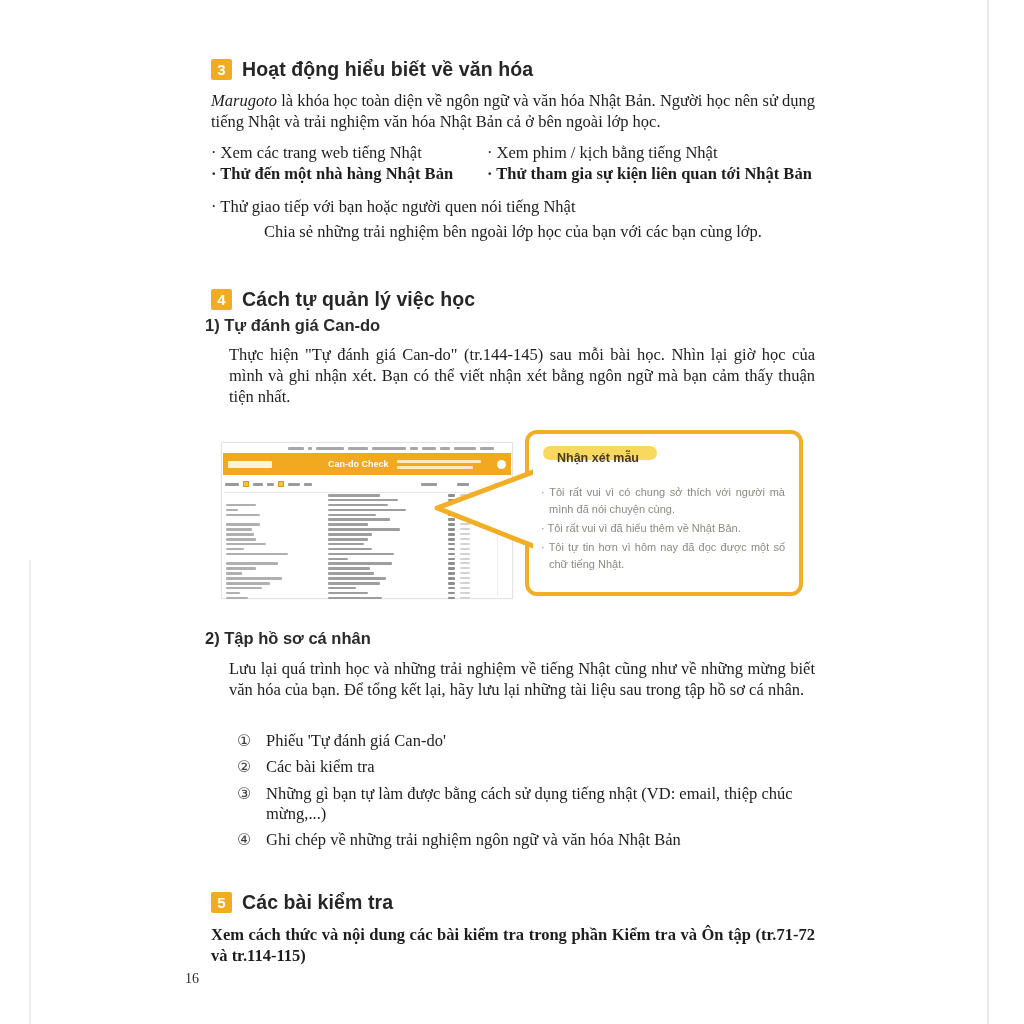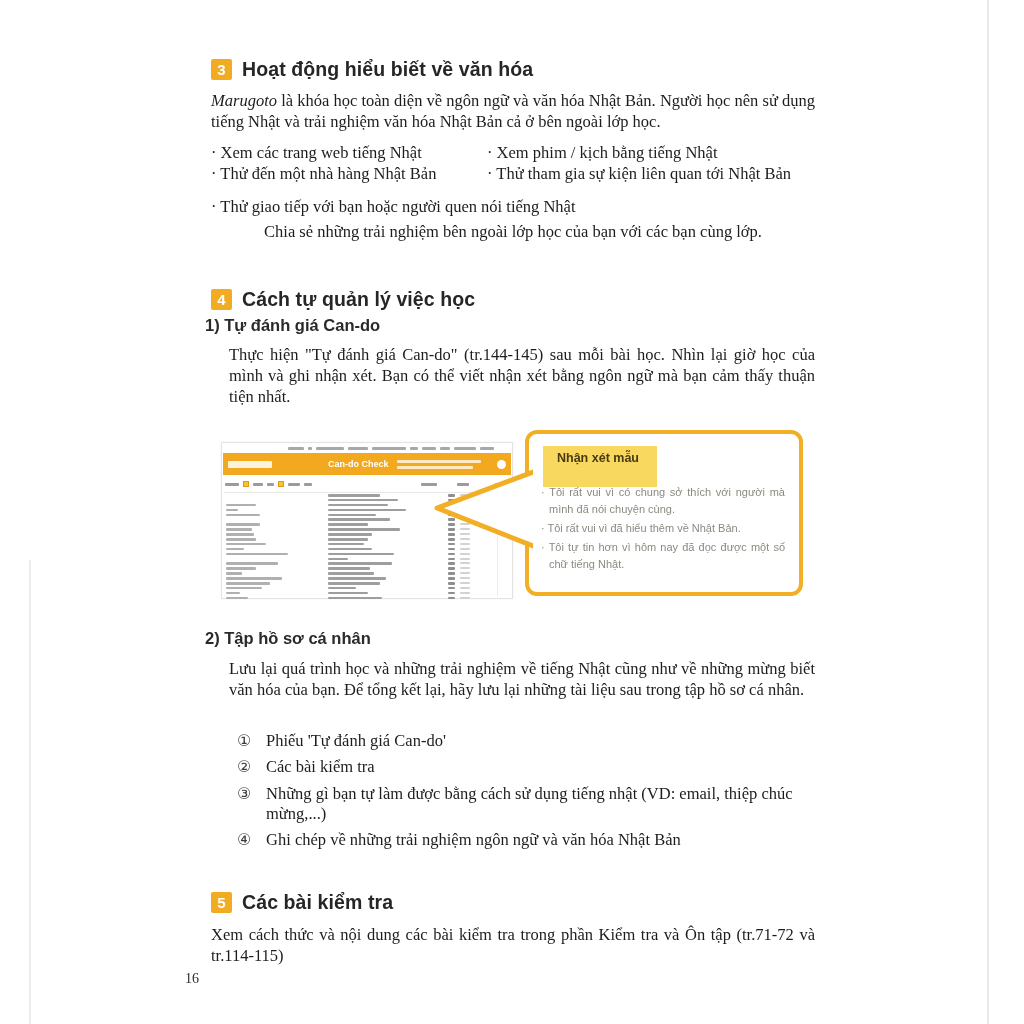--- a/index.html
+++ b/index.html
@@ -66,22 +66,22 @@
   .shot-row .dot { left:236px; width:10px; height:2px; background:#d2d2d2; }
   .shot-vline { position:absolute; right:12px; top:0; bottom:0; width:1px; background:#ececec; }
 
   
   .bubble {
     position:absolute; left:314px; top:2px; width:278px; height:166px;
     background:#ffffff; border:4px solid #F2AE24; border-radius:12px; z-index:1;
   }
   .bubble-tail { position:absolute; left:218px; top:36px; width:104px; height:92px; z-index:2; }
   .bubble-pill {
-    position:absolute; left:14px; top:12px; height:41px; padding:0 18px 0 14px;
-    background:#F8D85F; border-radius:0;
+    position:absolute; left:14px; top:12px; height:14px; padding:0 18px 0 14px;
+    background:#F8D85F; border-radius:10px;
     font:bold 12.5px/24px "Liberation Sans", sans-serif; color:#4a3a12; white-space:nowrap;
   }
   .bubble-points { position:absolute; left:12px; top:50px; right:14px; }
   .bubble-point {
     font:11px/17px "Liberation Sans", sans-serif; color:#8b8a80;
     text-align:justify; padding-left:8px; text-indent:-8px; margin-bottom:2px;
   }
 </style>
 </head>
 <body>
@@ -96,21 +96,21 @@
   </div>
 
   <div class="abs body-text" style="left:211px; top:90px; width:604px;">
     <span class="ital">Marugoto</span><span> là khóa học toàn diện về ngôn ngữ và văn hóa Nhật Bản. Người học nên sử dụng tiếng Nhật và trải nghiệm văn hóa Nhật Bản cả ở bên ngoài lớp học.</span>
   </div>
 
   <div class="abs bullet-row" style="left:211px; top:136px; width:604px;margin-top:6px;">
     <span class="bl">· Xem các trang web tiếng Nhật</span>
     <span class="br">· Xem phim / kịch bằng tiếng Nhật</span>
   </div>
-  <div class="abs bullet-row" style="left:211px; top:163px; width:604px;">
+  <div class="abs bullet-row" style="left:211px; top:163px; width:604px;font-weight:bold;">
     <span class="bl">· Thử đến một nhà hàng Nhật Bản</span>
     <span class="br">· Thử tham gia sự kiện liên quan tới Nhật Bản</span>
   </div>
   <div class="abs bullet-row" style="left:211px; top:196px; width:604px;">
     <span>· Thử giao tiếp với bạn hoặc người quen nói tiếng Nhật</span>
   </div>
 
   <div class="abs body-text" style="left:211px; top:221px; width:604px; text-align:center;">
     <span>Chia sẻ những trải nghiệm bên ngoài lớp học của bạn với các bạn cùng lớp.</span>
   </div>
@@ -325,16 +325,16 @@
   <div class="abs plist-item" style="left:237px; top:830px; width:560px;">
     <span class="plist-marker">④</span>
     <span>Ghi chép về những trải nghiệm ngôn ngữ và văn hóa Nhật Bản</span>
   </div>
 
   <div class="abs sec-head" style="left:211px; top:891px;">
     <span class="sec-num">5</span>
     <span class="sec-title">Các bài kiểm tra</span>
   </div>
 
-  <div class="abs body-text" style="left:211px; top:924px; width:604px;">Xem cách thức và nội dung các bài kiểm tra trong phần Kiểm tra và Ôn tập (tr.71-72 và tr.114-115)</div>
+  <div class="abs body-text" style="left:211px; top:924px; width:604px;font-weight:bold;">Xem cách thức và nội dung các bài kiểm tra trong phần Kiểm tra và Ôn tập (tr.71-72 và tr.114-115)</div>
 
   <div class="abs page-num" style="left:185px; top:971px;">16</div>
 </div>
 
 </body></html>

